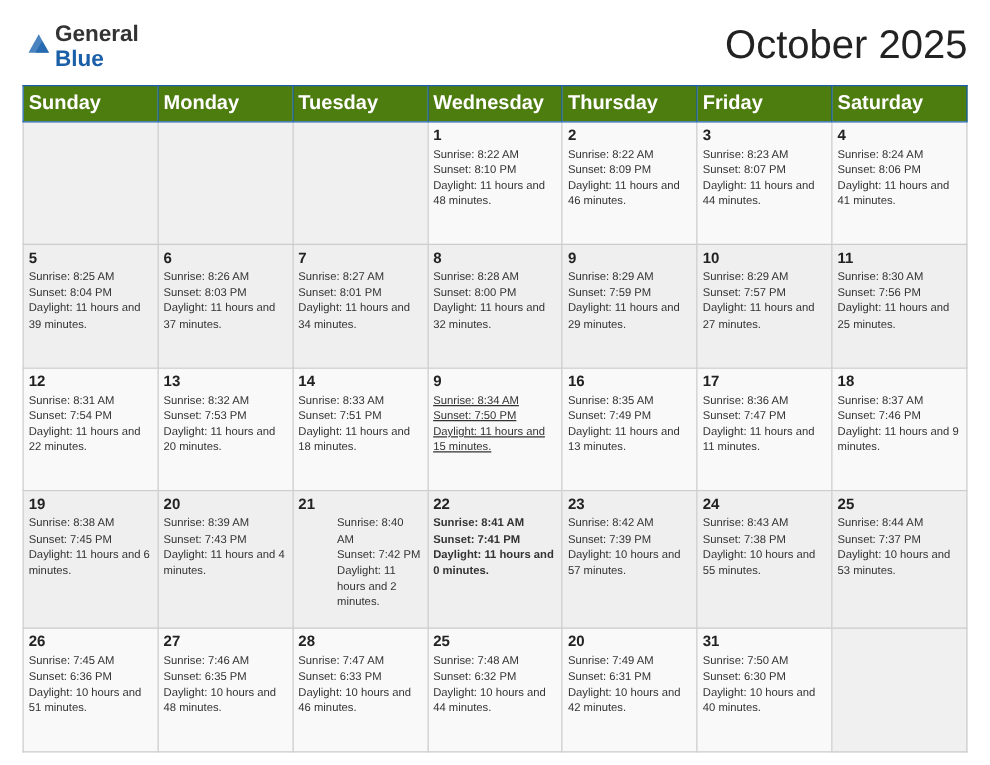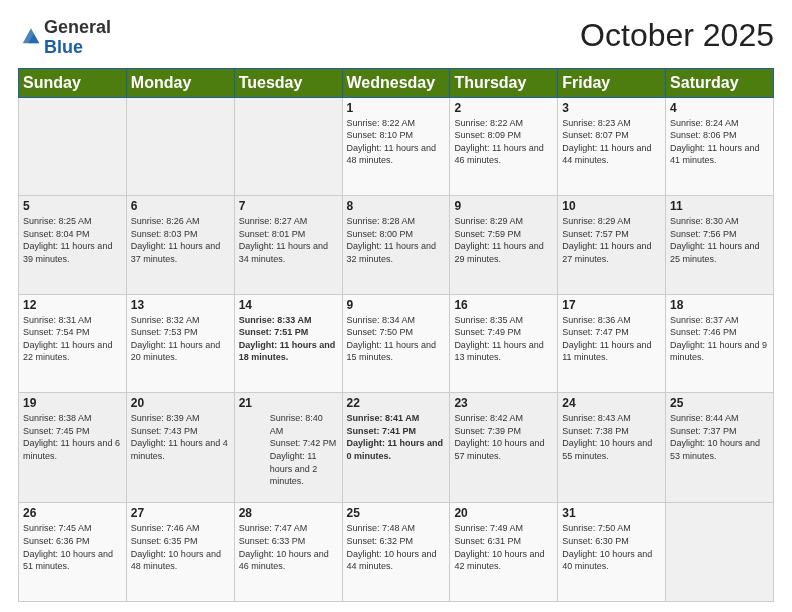--- a/index.html
+++ b/index.html
@@ -223,27 +223,27 @@
 Daylight: 11 hours and 22 minutes.</div>
           </td>
           <td>
             <span class="day-num">13</span>
             <div class="day-info" style="white-space: pre-line;">Sunrise: 8:32 AM
 Sunset: 7:53 PM
 Daylight: 11 hours and 20 minutes.</div>
           </td>
           <td>
             <span class="day-num">14</span>
-            <div class="day-info" style="white-space: pre-line; font-weight: bold;">Sunrise: 8:33 AM
+            <div class="day-info" style="white-space: pre-line;">Sunrise: 8:33 AM
 Sunset: 7:51 PM
 Daylight: 11 hours and 18 minutes.</div>
           </td>
           <td>
             <span class="day-num">9</span>
-            <div class="day-info" style="white-space: pre-line;">Sunrise: 8:34 AM
+            <div class="day-info" style="white-space: pre-line; text-decoration: underline;">Sunrise: 8:34 AM
 Sunset: 7:50 PM
 Daylight: 11 hours and 15 minutes.</div>
           </td>
           <td>
             <span class="day-num">16</span>
             <div class="day-info" style="white-space: pre-line;">Sunrise: 8:35 AM
 Sunset: 7:49 PM
 Daylight: 11 hours and 13 minutes.</div>
           </td>
           <td>

